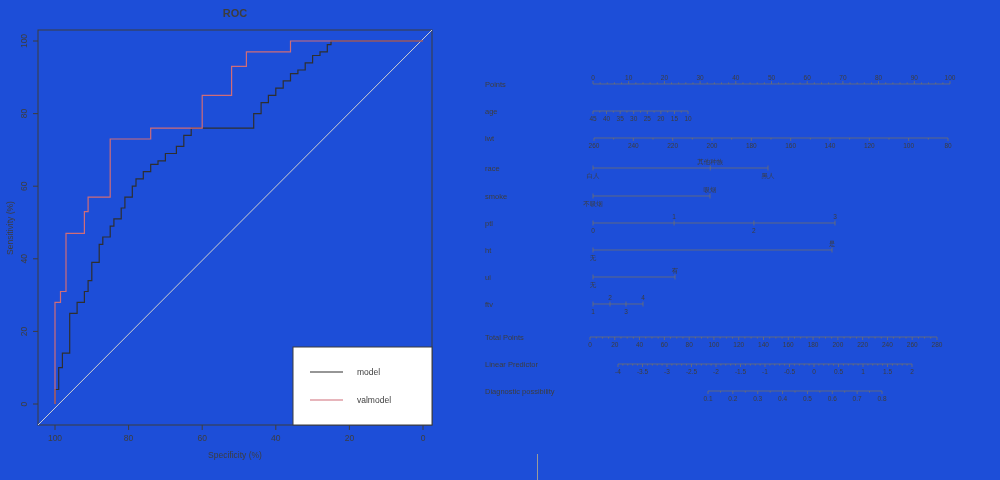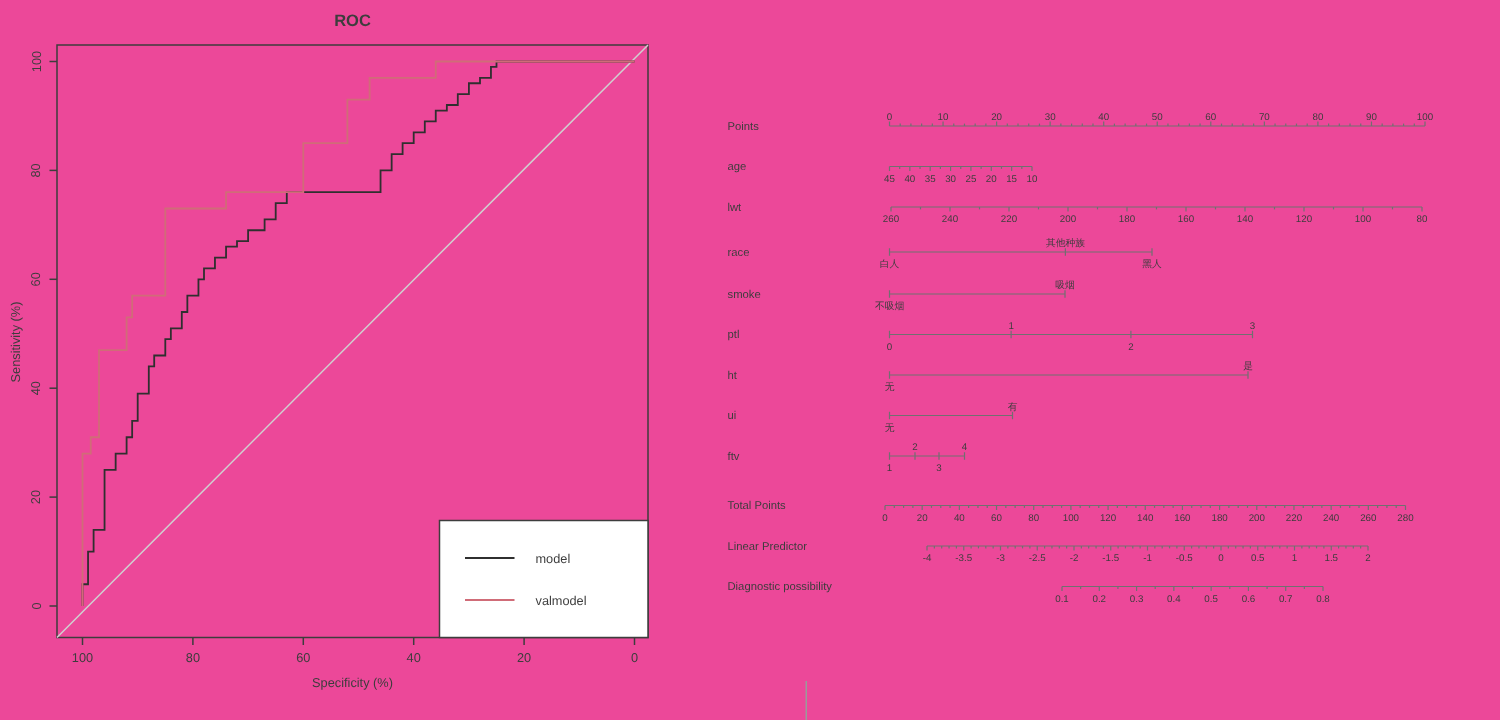--- a/index.html
+++ b/index.html
@@ -1,18 +1,18 @@
 <!DOCTYPE html>
 <html><head>
 <meta charset="utf-8">
 <style>
   html,body{margin:0;padding:0;background:#ffffff;}
   body{width:1000px;height:480px;overflow:hidden;position:relative;
        font-family:"Liberation Sans", "DejaVu Sans", sans-serif;}
-  .canvas{position:absolute;left:0;top:0;width:1000px;height:480px;background:#ec4899;}
+  .canvas{position:absolute;left:0;top:0;width:1000px;height:480px;background:#1d4ed8;}
   #roc{position:absolute;left:0;top:0;}
   #nomo{position:absolute;left:460px;top:0;}
   .stray-line{position:absolute;left:537px;top:454px;width:1px;height:26px;background:#9a9a9a;}
   svg text{fill:#3d3d3d;}
 </style>
 </head>
 <body>
 
 <div class="canvas">
 

